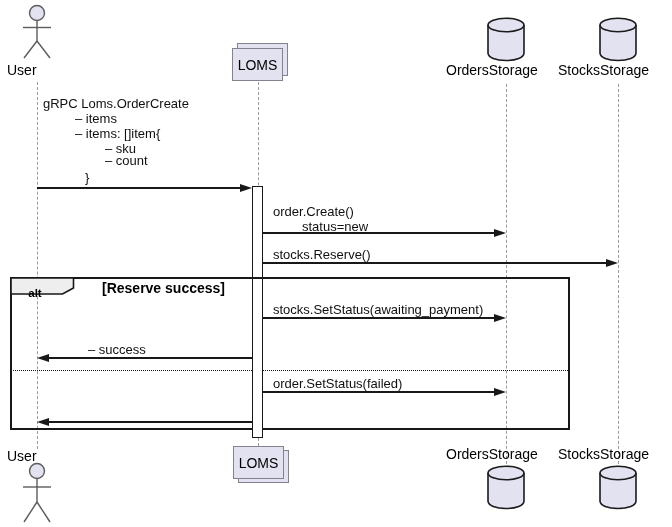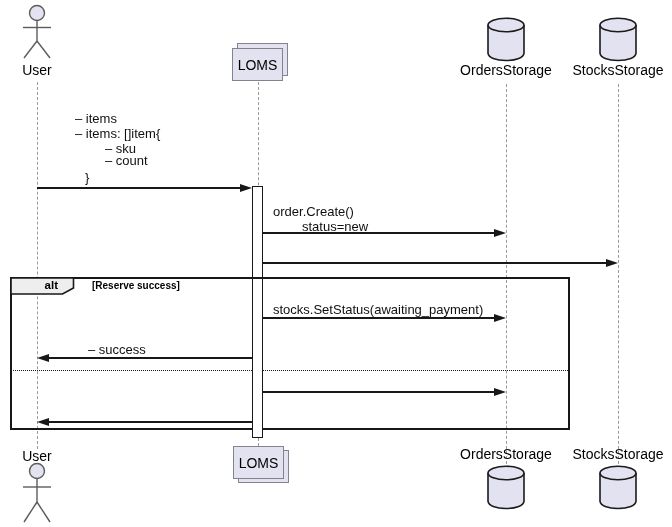--- a/index.html
+++ b/index.html
@@ -1,41 +1,41 @@
 <!DOCTYPE html>
 <html><head>
 <meta charset="utf-8">
 <style>
   html,body{margin:0;padding:0;background:#fff;}
   .canvas{
     position:relative;width:672px;height:527px;background:#ffffff;overflow:hidden;
     font-family:"Liberation Sans", sans-serif;color:#111;
   }
   .lifeline{position:absolute;width:0;border-left:1px dashed #9a9a9a;z-index:1;}
-  .p-label{position:absolute;font-size:14px;text-align:center;white-space:nowrap;z-index:3;color:#000;}
+  .p-label{position:absolute;font-size:14px;text-align:left;white-space:nowrap;z-index:3;color:#000;}
   .msg{position:absolute;font-size:13px;white-space:nowrap;z-index:3;color:#101010;}
   .collections-back{position:absolute;width:51px;height:33px;background:#E2E2F0;border:1.4px solid #83838f;box-sizing:border-box;z-index:2;}
   .collections-front{position:absolute;width:51px;height:33px;background:#E2E2F0;border:1.4px solid #83838f;box-sizing:border-box;z-index:3;
     display:flex;align-items:center;justify-content:center;font-size:14px;color:#000;}
   .actor-svg,.cyl-svg{position:absolute;z-index:3;}
   .arr{position:absolute;height:9px;z-index:3;}
   .arr .shaft{position:absolute;top:3.8px;height:1.4px;background:#181818;}
   .arr.r .shaft{left:0;right:10px;}
   .arr.r .head{position:absolute;right:0;top:0;width:0;height:0;
     border-left:12px solid #181818;border-top:4.5px solid transparent;border-bottom:4.5px solid transparent;}
   .arr.l .shaft{left:10px;right:0;}
   .arr.l .head{position:absolute;left:0;top:0;width:0;height:0;
     border-right:12px solid #181818;border-top:4.5px solid transparent;border-bottom:4.5px solid transparent;}
   .frame{position:absolute;left:10px;top:277px;width:560px;height:153px;border:2px solid #181818;box-sizing:border-box;z-index:4;background:transparent;}
   .divider{position:absolute;left:10px;top:370px;width:560px;height:0;border-top:1.5px dotted #181818;z-index:4;}
   .activation{position:absolute;left:252px;top:186px;width:11px;height:252px;background:#ffffff;border:1.4px solid #181818;box-sizing:border-box;z-index:5;}
   .frame-patch{position:absolute;left:251px;top:277px;width:13px;height:2px;background:#181818;z-index:6;}
   .alt-tab-svg{position:absolute;left:10px;top:277px;z-index:6;}
-  .alt-op{position:absolute;left:12px;top:279px;width:46px;text-align:right;font-size:11.5px;font-weight:bold;z-index:7;color:#000;}
-  .guard{position:absolute;left:92px;top:279.5px;font-size:10px;font-weight:bold;white-space:nowrap;z-index:7;color:#000;}
+  .alt-op{position:absolute;left:12px;top:287px;width:46px;text-align:center;font-size:11.5px;font-weight:bold;z-index:7;color:#000;}
+  .guard{position:absolute;left:102px;top:279.5px;font-size:14px;font-weight:bold;white-space:nowrap;z-index:7;color:#000;}
 </style>
 </head>
 <body>
 
 <div class="canvas">
 
   <div class="lifeline" style="left:37px;top:82px;height:367px"></div>
   <div class="lifeline" style="left:258px;top:82px;height:364px"></div>
   <div class="lifeline" style="left:506px;top:84px;height:380px"></div>
   <div class="lifeline" style="left:618px;top:84px;height:380px"></div>
@@ -59,37 +59,39 @@
     <ellipse cx="21" cy="10" rx="18" ry="6.8" fill="#E2E2F0" stroke="#1b1b1b" stroke-width="1.6"></ellipse>
   </svg>
   <div class="p-label" style="left:446px;top:62px;width:120px">OrdersStorage</div>
 
   <svg class="cyl-svg" style="left:597px;top:15px" width="42" height="47" viewBox="0 0 42 47">
     <path d="M3 10 V38 C3 42.5 11 45.5 21 45.5 C31 45.5 39 42.5 39 38 V10" fill="#E2E2F0" stroke="#1b1b1b" stroke-width="1.6"></path>
     <ellipse cx="21" cy="10" rx="18" ry="6.8" fill="#E2E2F0" stroke="#1b1b1b" stroke-width="1.6"></ellipse>
   </svg>
   <div class="p-label" style="left:558px;top:62px;width:120px">StocksStorage</div>
 
+  <div class="msg" style="left:43px;top:96px">gRPC Loms.OrderCreate</div>
   <div class="msg" style="left:75px;top:111px">– items</div>
   <div class="msg" style="left:75px;top:126px">– items: []item{</div>
   <div class="msg" style="left:105px;top:141px">– sku</div>
   <div class="msg" style="left:105px;top:153px">– count</div>
   <div class="msg" style="left:85px;top:170px">}</div>
   <div class="arr r" style="left:37px;top:183.5px;width:215px">
     <div class="shaft"></div>
     <div class="head"></div>
   </div>
 
   <div class="msg" style="left:273px;top:204px">order.Create()</div>
   <div class="msg" style="left:302px;top:219px">status=new</div>
   <div class="arr r" style="left:263px;top:228.5px;width:243px">
     <div class="shaft"></div>
     <div class="head"></div>
   </div>
 
+  <div class="msg" style="left:273px;top:247px">stocks.Reserve()</div>
   <div class="arr r" style="left:263px;top:258.5px;width:355px">
     <div class="shaft"></div>
     <div class="head"></div>
   </div>
 
   <div class="frame"></div>
   <div class="divider"></div>
   <svg class="alt-tab-svg" width="65" height="18" viewBox="0 0 65 18">
     <polygon points="1,1 63.5,1 63.5,11 52.5,17 1,17" fill="#EEEEEE" stroke="#181818" stroke-width="1.6"></polygon>
   </svg>
@@ -101,20 +103,21 @@
     <div class="shaft"></div>
     <div class="head"></div>
   </div>
 
   <div class="msg" style="left:88px;top:342px">– success</div>
   <div class="arr l" style="left:37px;top:353.5px;width:216px">
     <div class="shaft"></div>
     <div class="head"></div>
   </div>
 
+  <div class="msg" style="left:273px;top:376px">order.SetStatus(failed)</div>
   <div class="arr r" style="left:263px;top:387.5px;width:243px">
     <div class="shaft"></div>
     <div class="head"></div>
   </div>
 
   <div class="arr l" style="left:37px;top:417.5px;width:216px">
     <div class="shaft"></div>
     <div class="head"></div>
   </div>
 

